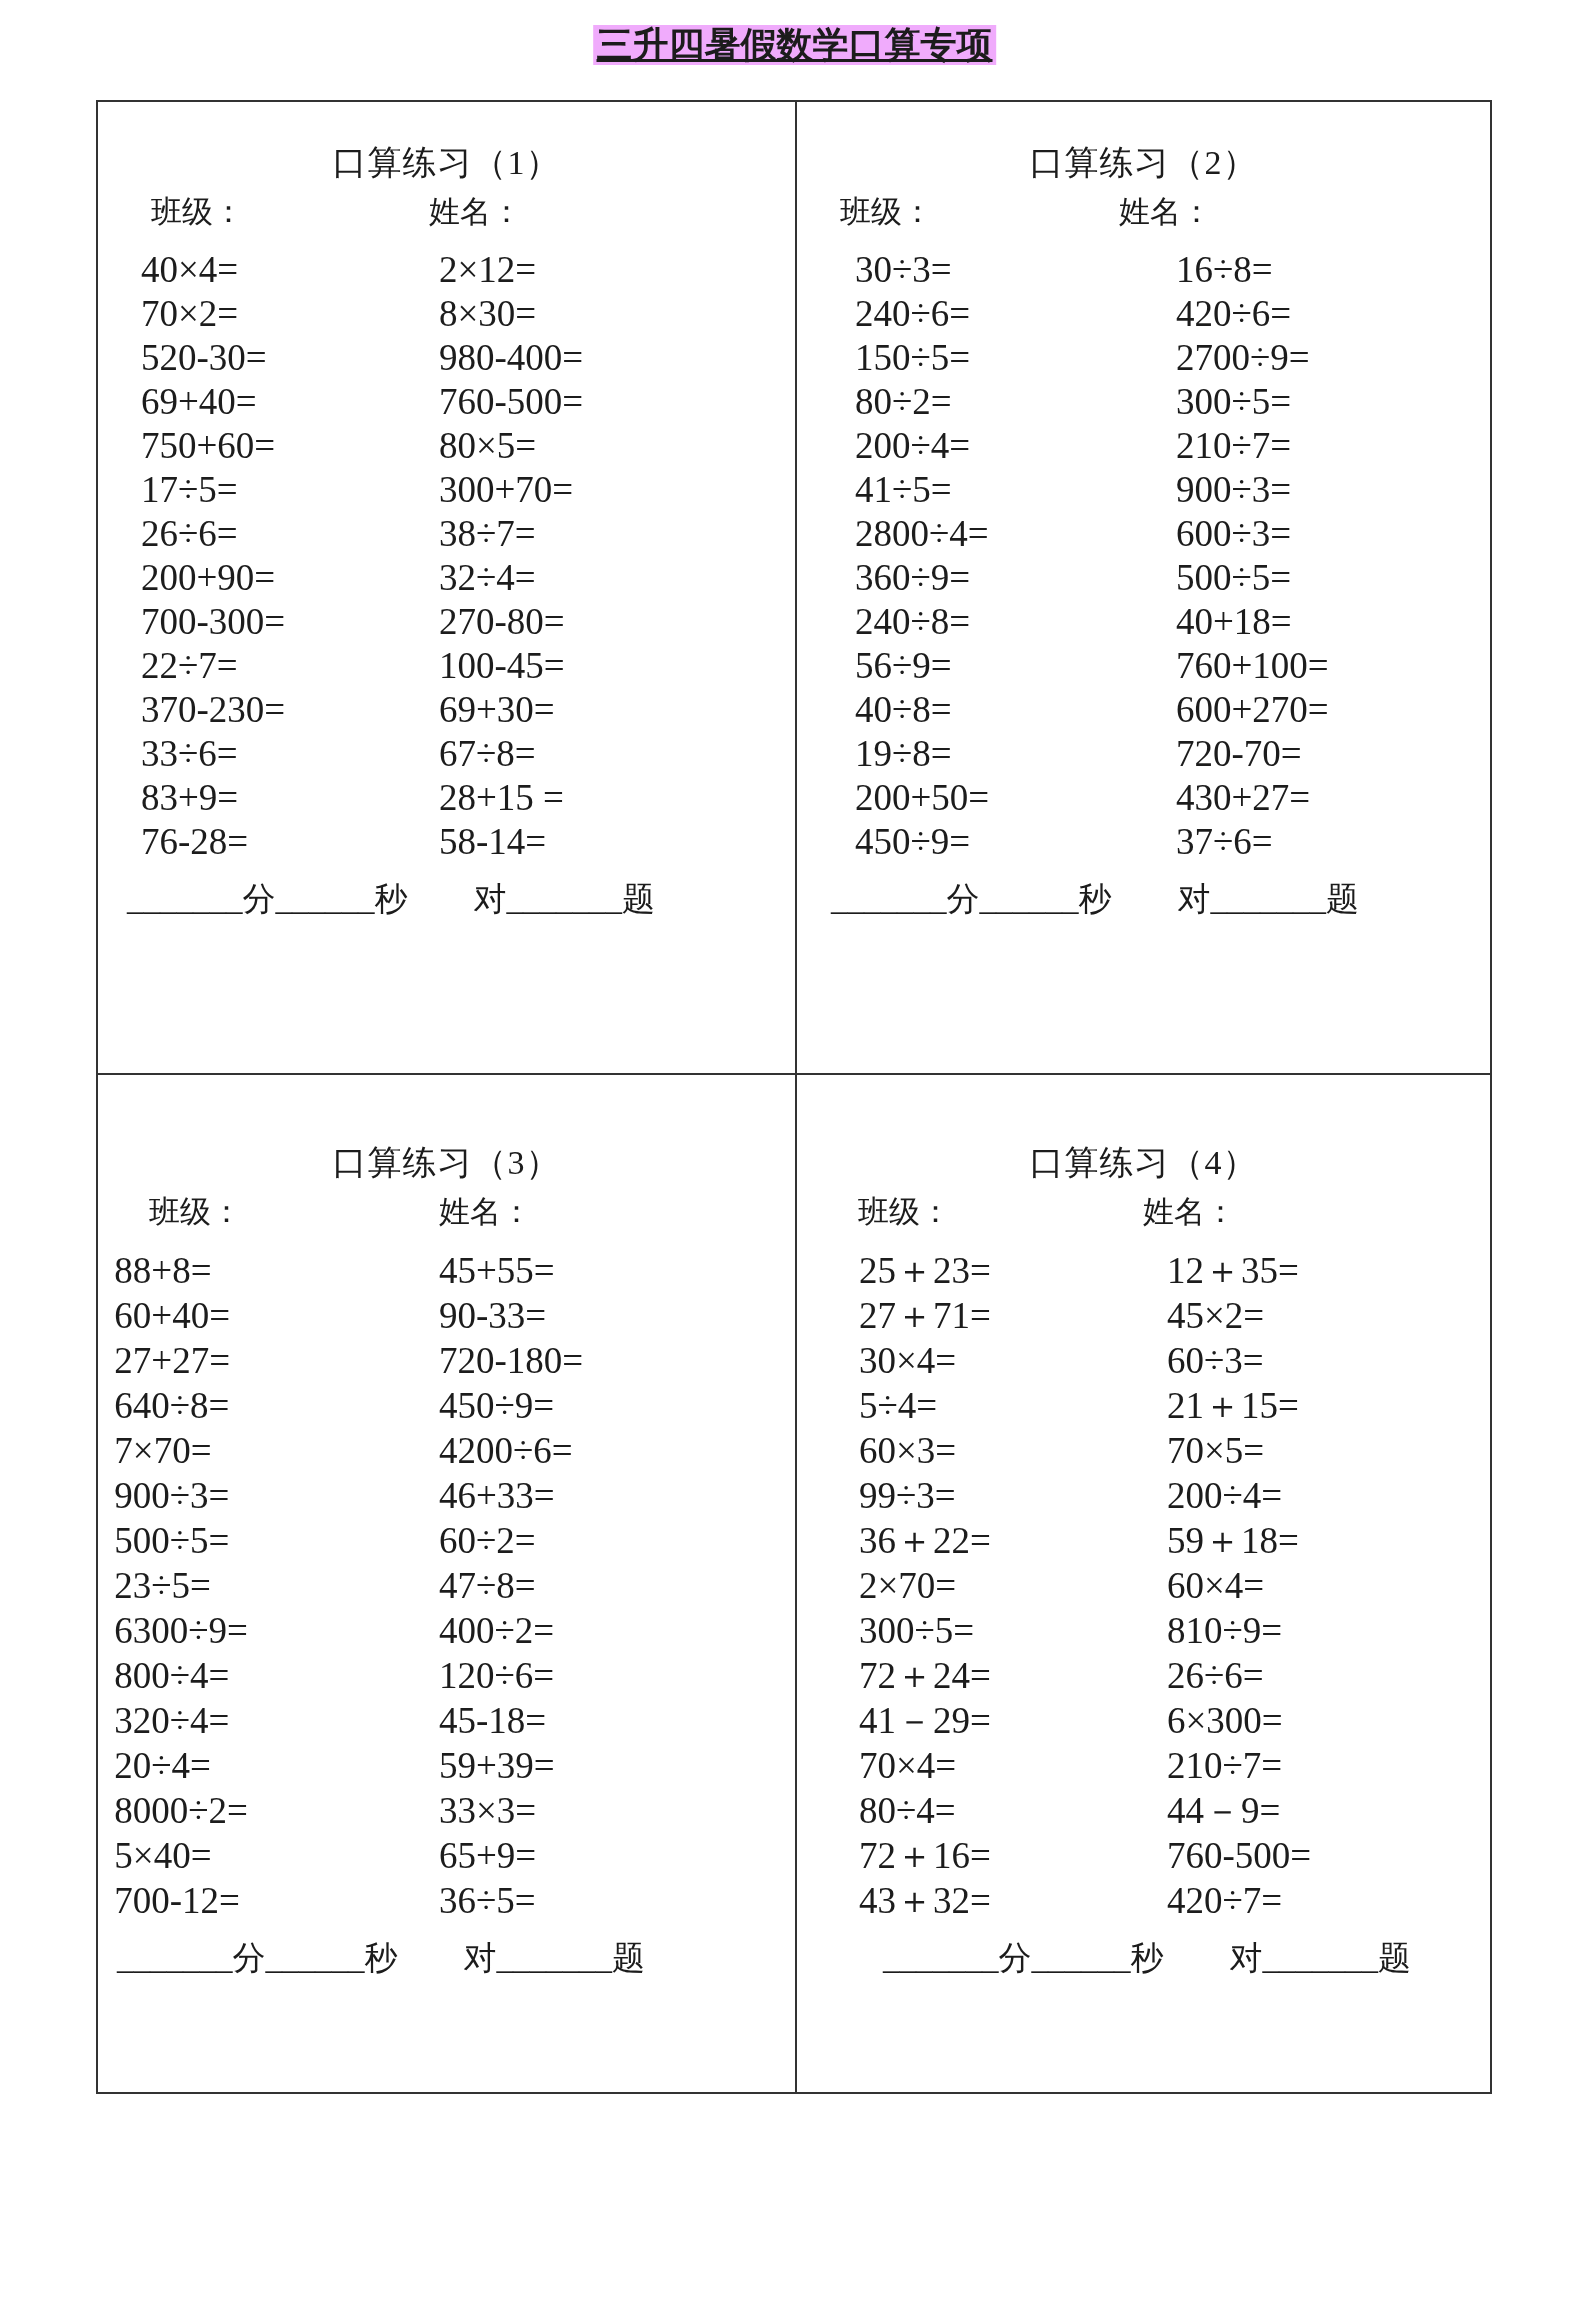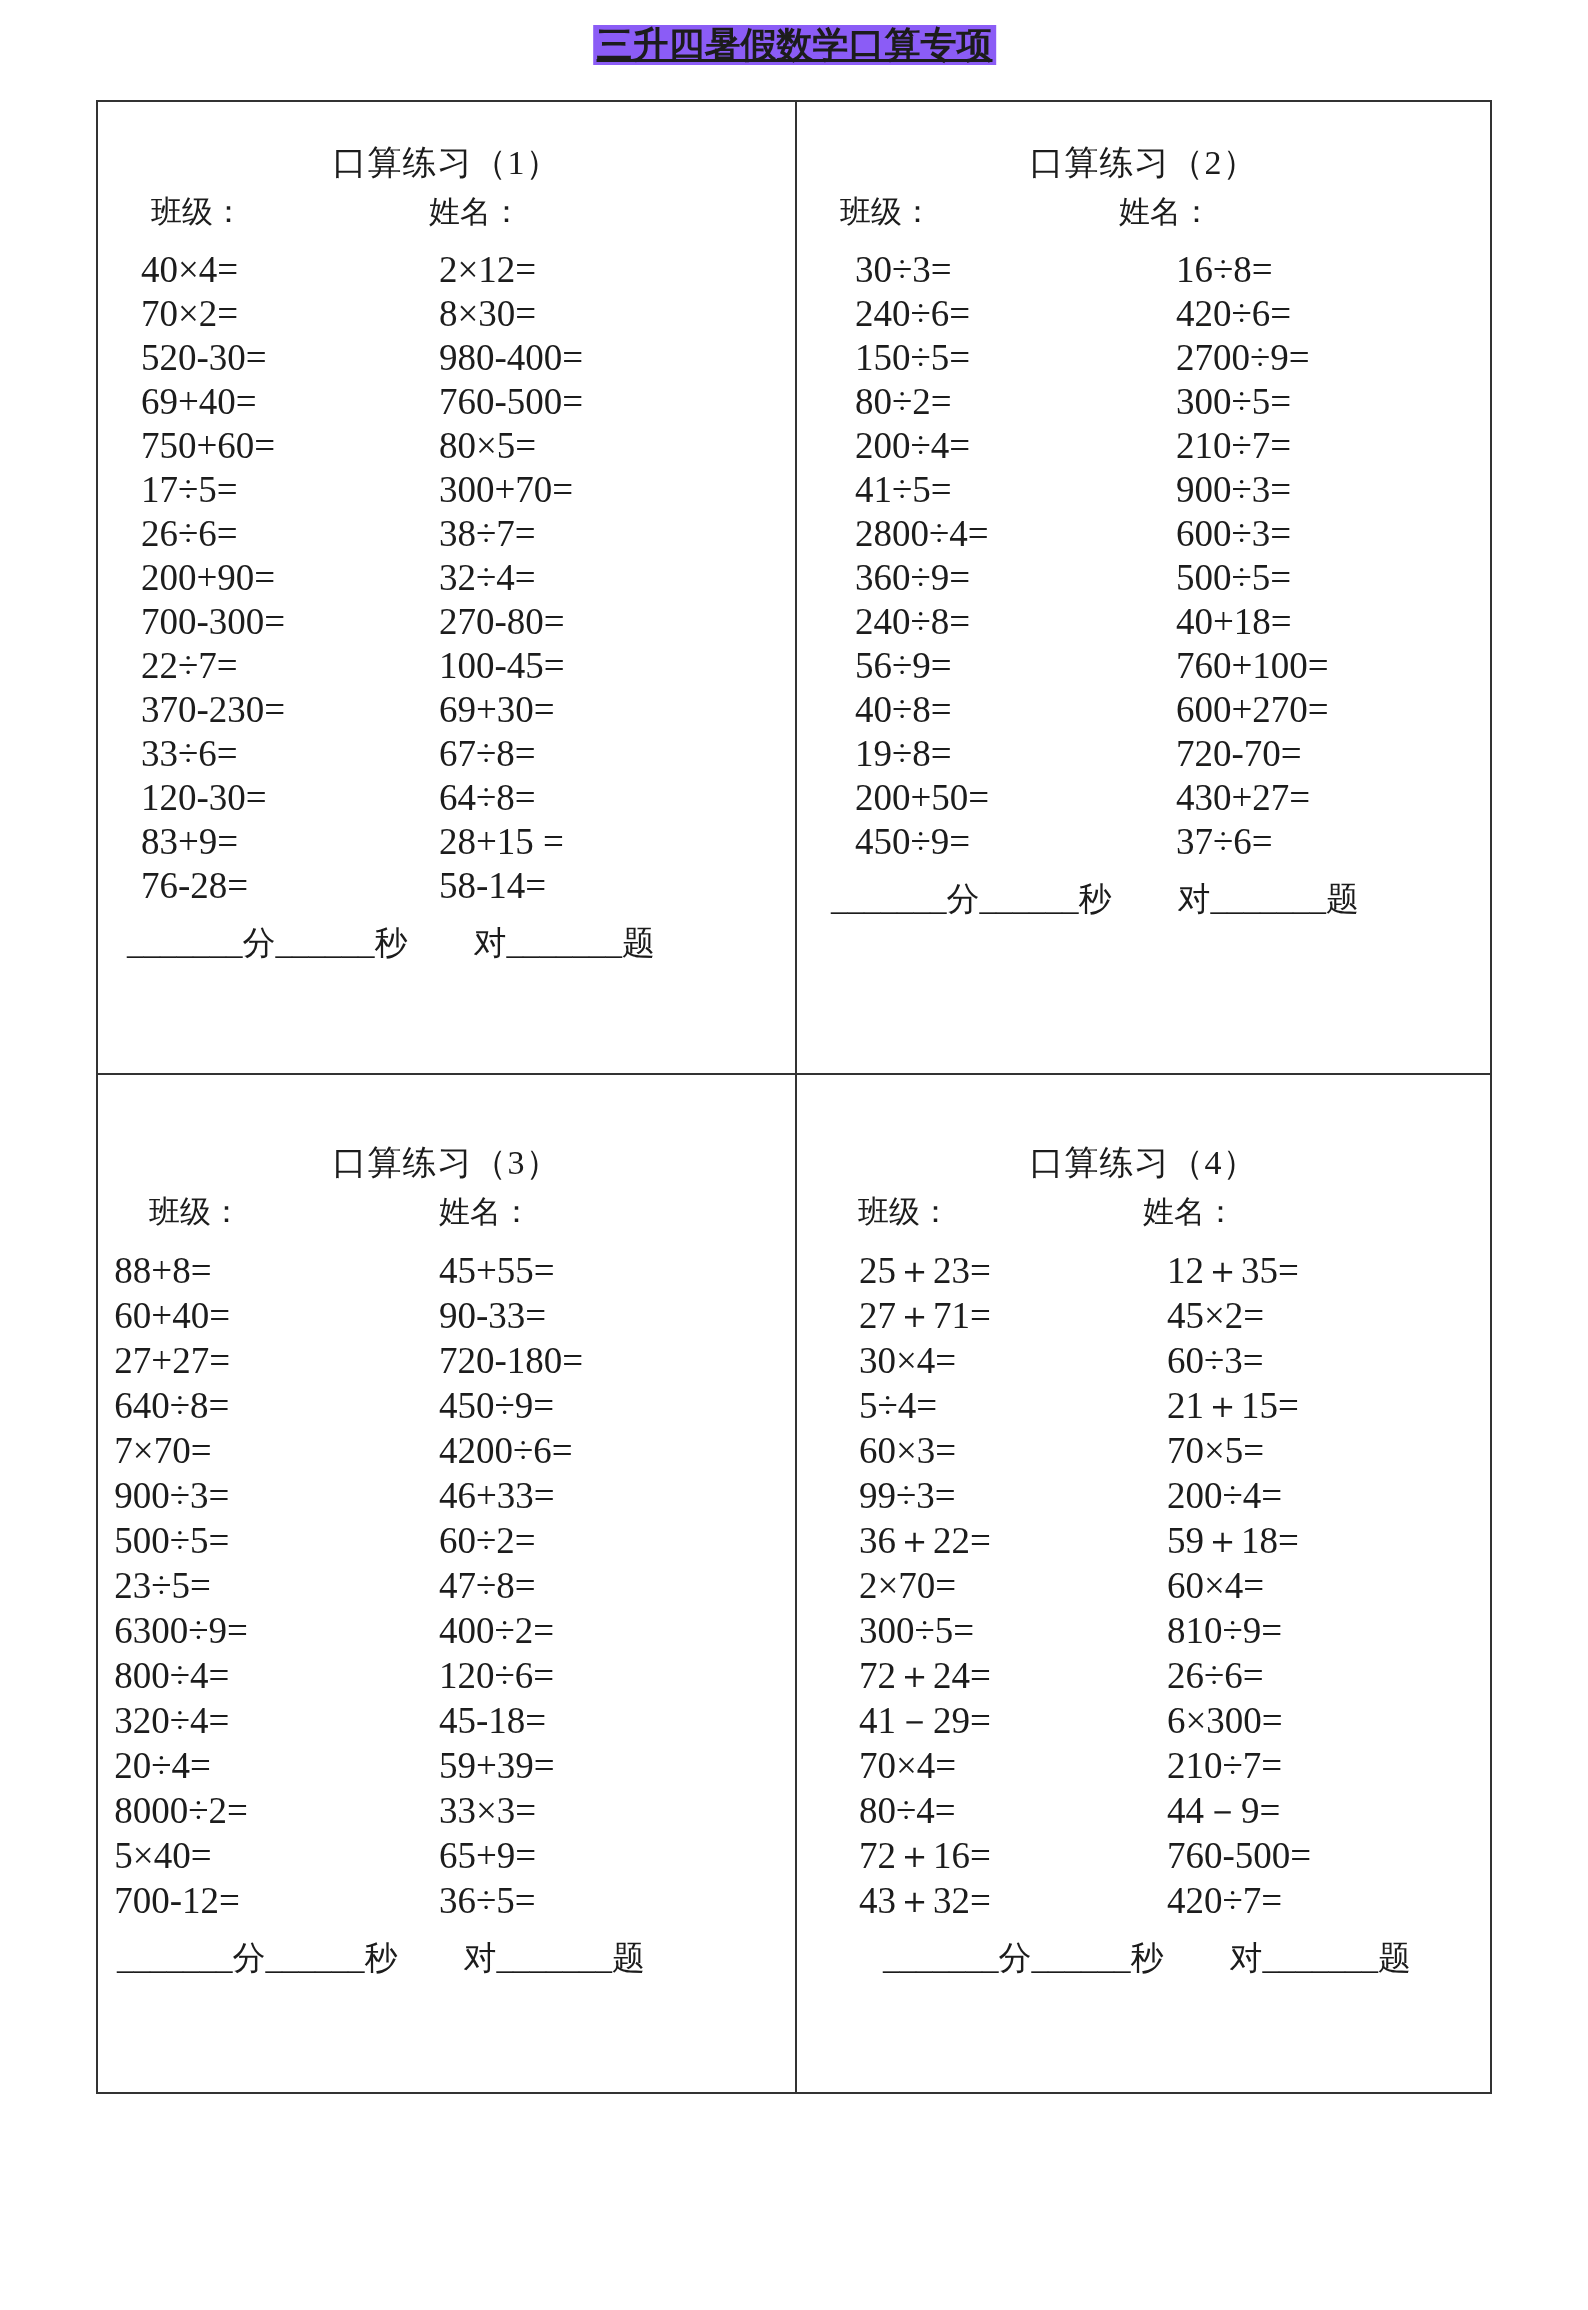--- a/index.html
+++ b/index.html
@@ -93,21 +93,21 @@
 
   
   .s0 { --ml: 53px;  --mr: 331px; --lx: 43px; --rx: 341px; --fx: 29px; }
   .s1 { --ml: 43px;  --mr: 322px; --lx: 58px; --rx: 379px; --fx: 34px; }
   .s2 { --ml: 51px;  --mr: 341px; --lx: 16.3px; --rx: 341px; --fx: 19px; }
   .s3 { --ml: 61px;  --mr: 346px; --lx: 62px; --rx: 370px; --fx: 86px; }
 </style>
 </head>
 <body>
 
-<div class="page-title" style="background: #8b5cf6;">三升四暑假数学口算专项</div>
+<div class="page-title" style="background: #f0abfc;">三升四暑假数学口算专项</div>
 
 <div class="worksheet-grid">
 
   <div class="sheet s0 b-right b-bottom">
     <div class="sheet-title">口算练习（1）</div>
     <div class="sheet-meta">
       <span class="meta-class">班级：</span>
       <span class="meta-name">姓名：</span>
     </div>
     <div class="prows">
@@ -153,24 +153,20 @@
         </div>
         <div class="prow">
           <span class="eq eq-l">370-230=</span>
           <span class="eq eq-r">69+30=</span>
         </div>
         <div class="prow">
           <span class="eq eq-l">33÷6=</span>
           <span class="eq eq-r">67÷8=</span>
         </div>
         <div class="prow">
-          <span class="eq eq-l">120-30=</span>
-          <span class="eq eq-r">64÷8=</span>
-        </div>
-        <div class="prow">
           <span class="eq eq-l">83+9=</span>
           <span class="eq eq-r">28+15 =</span>
         </div>
         <div class="prow">
           <span class="eq eq-l">76-28=</span>
           <span class="eq eq-r">58-14=</span>
         </div>
       </div>
     <div class="sheet-footer">_______分______秒　　对_______题</div>
   </div>

